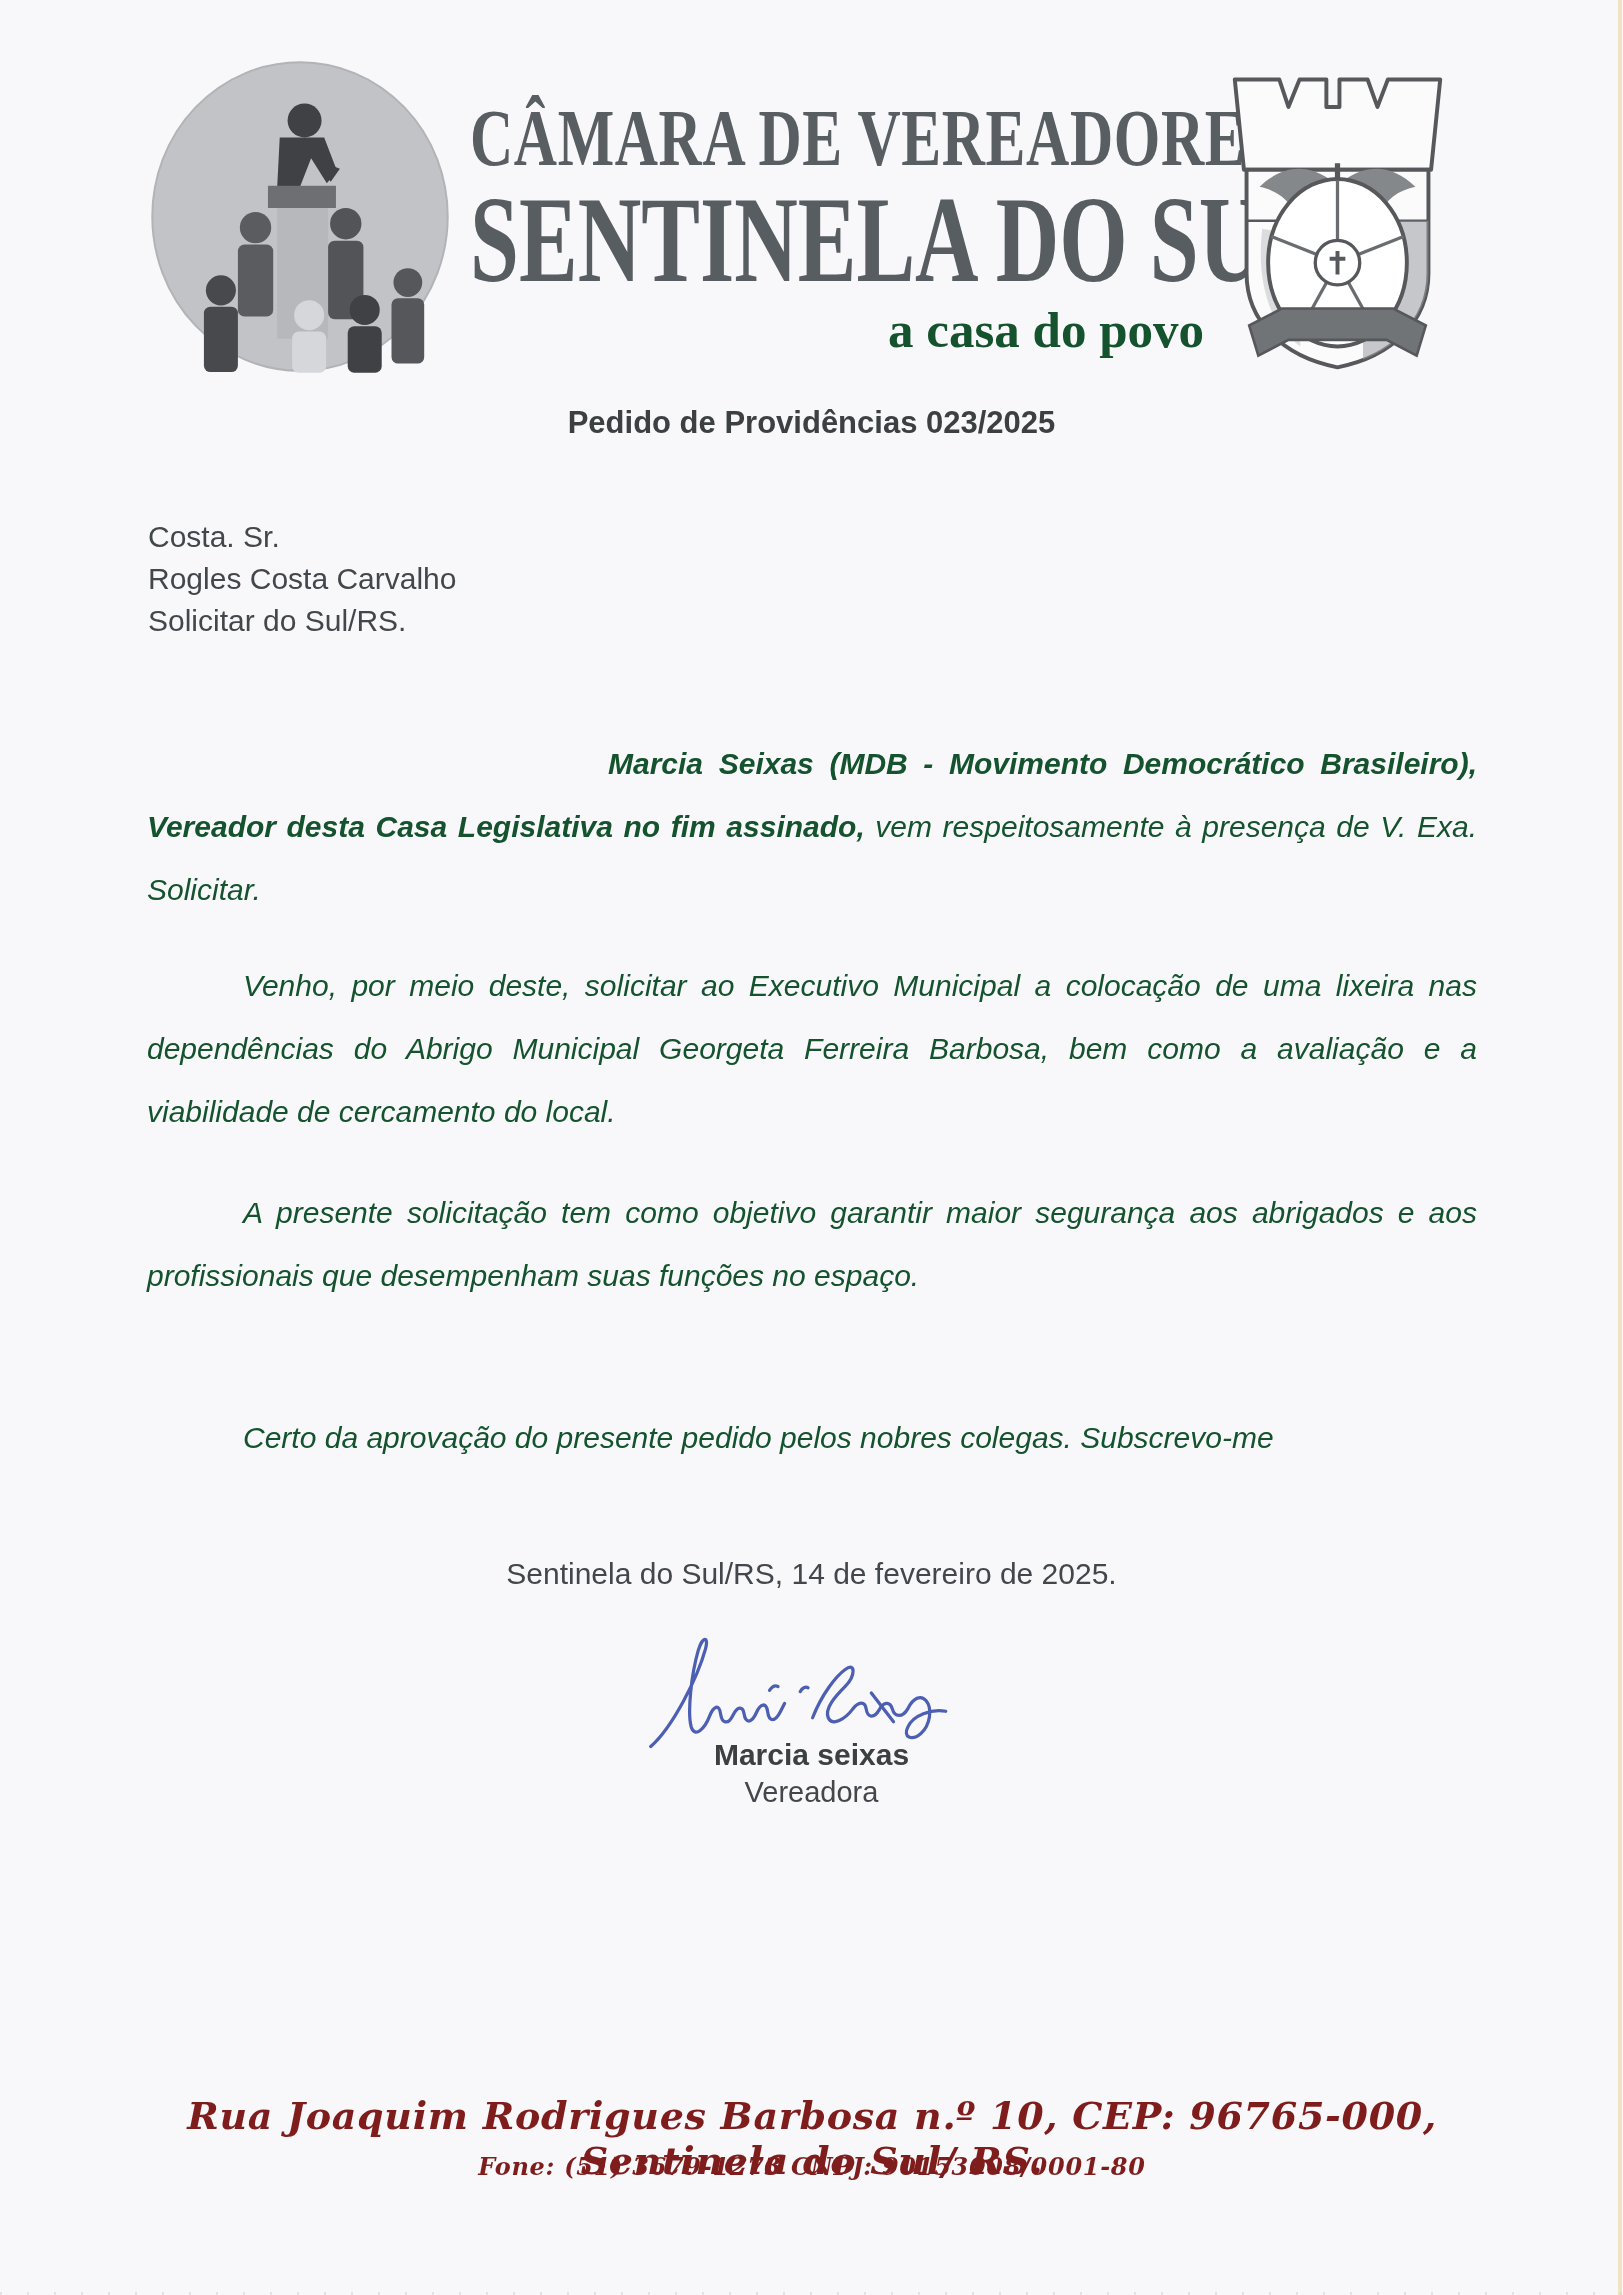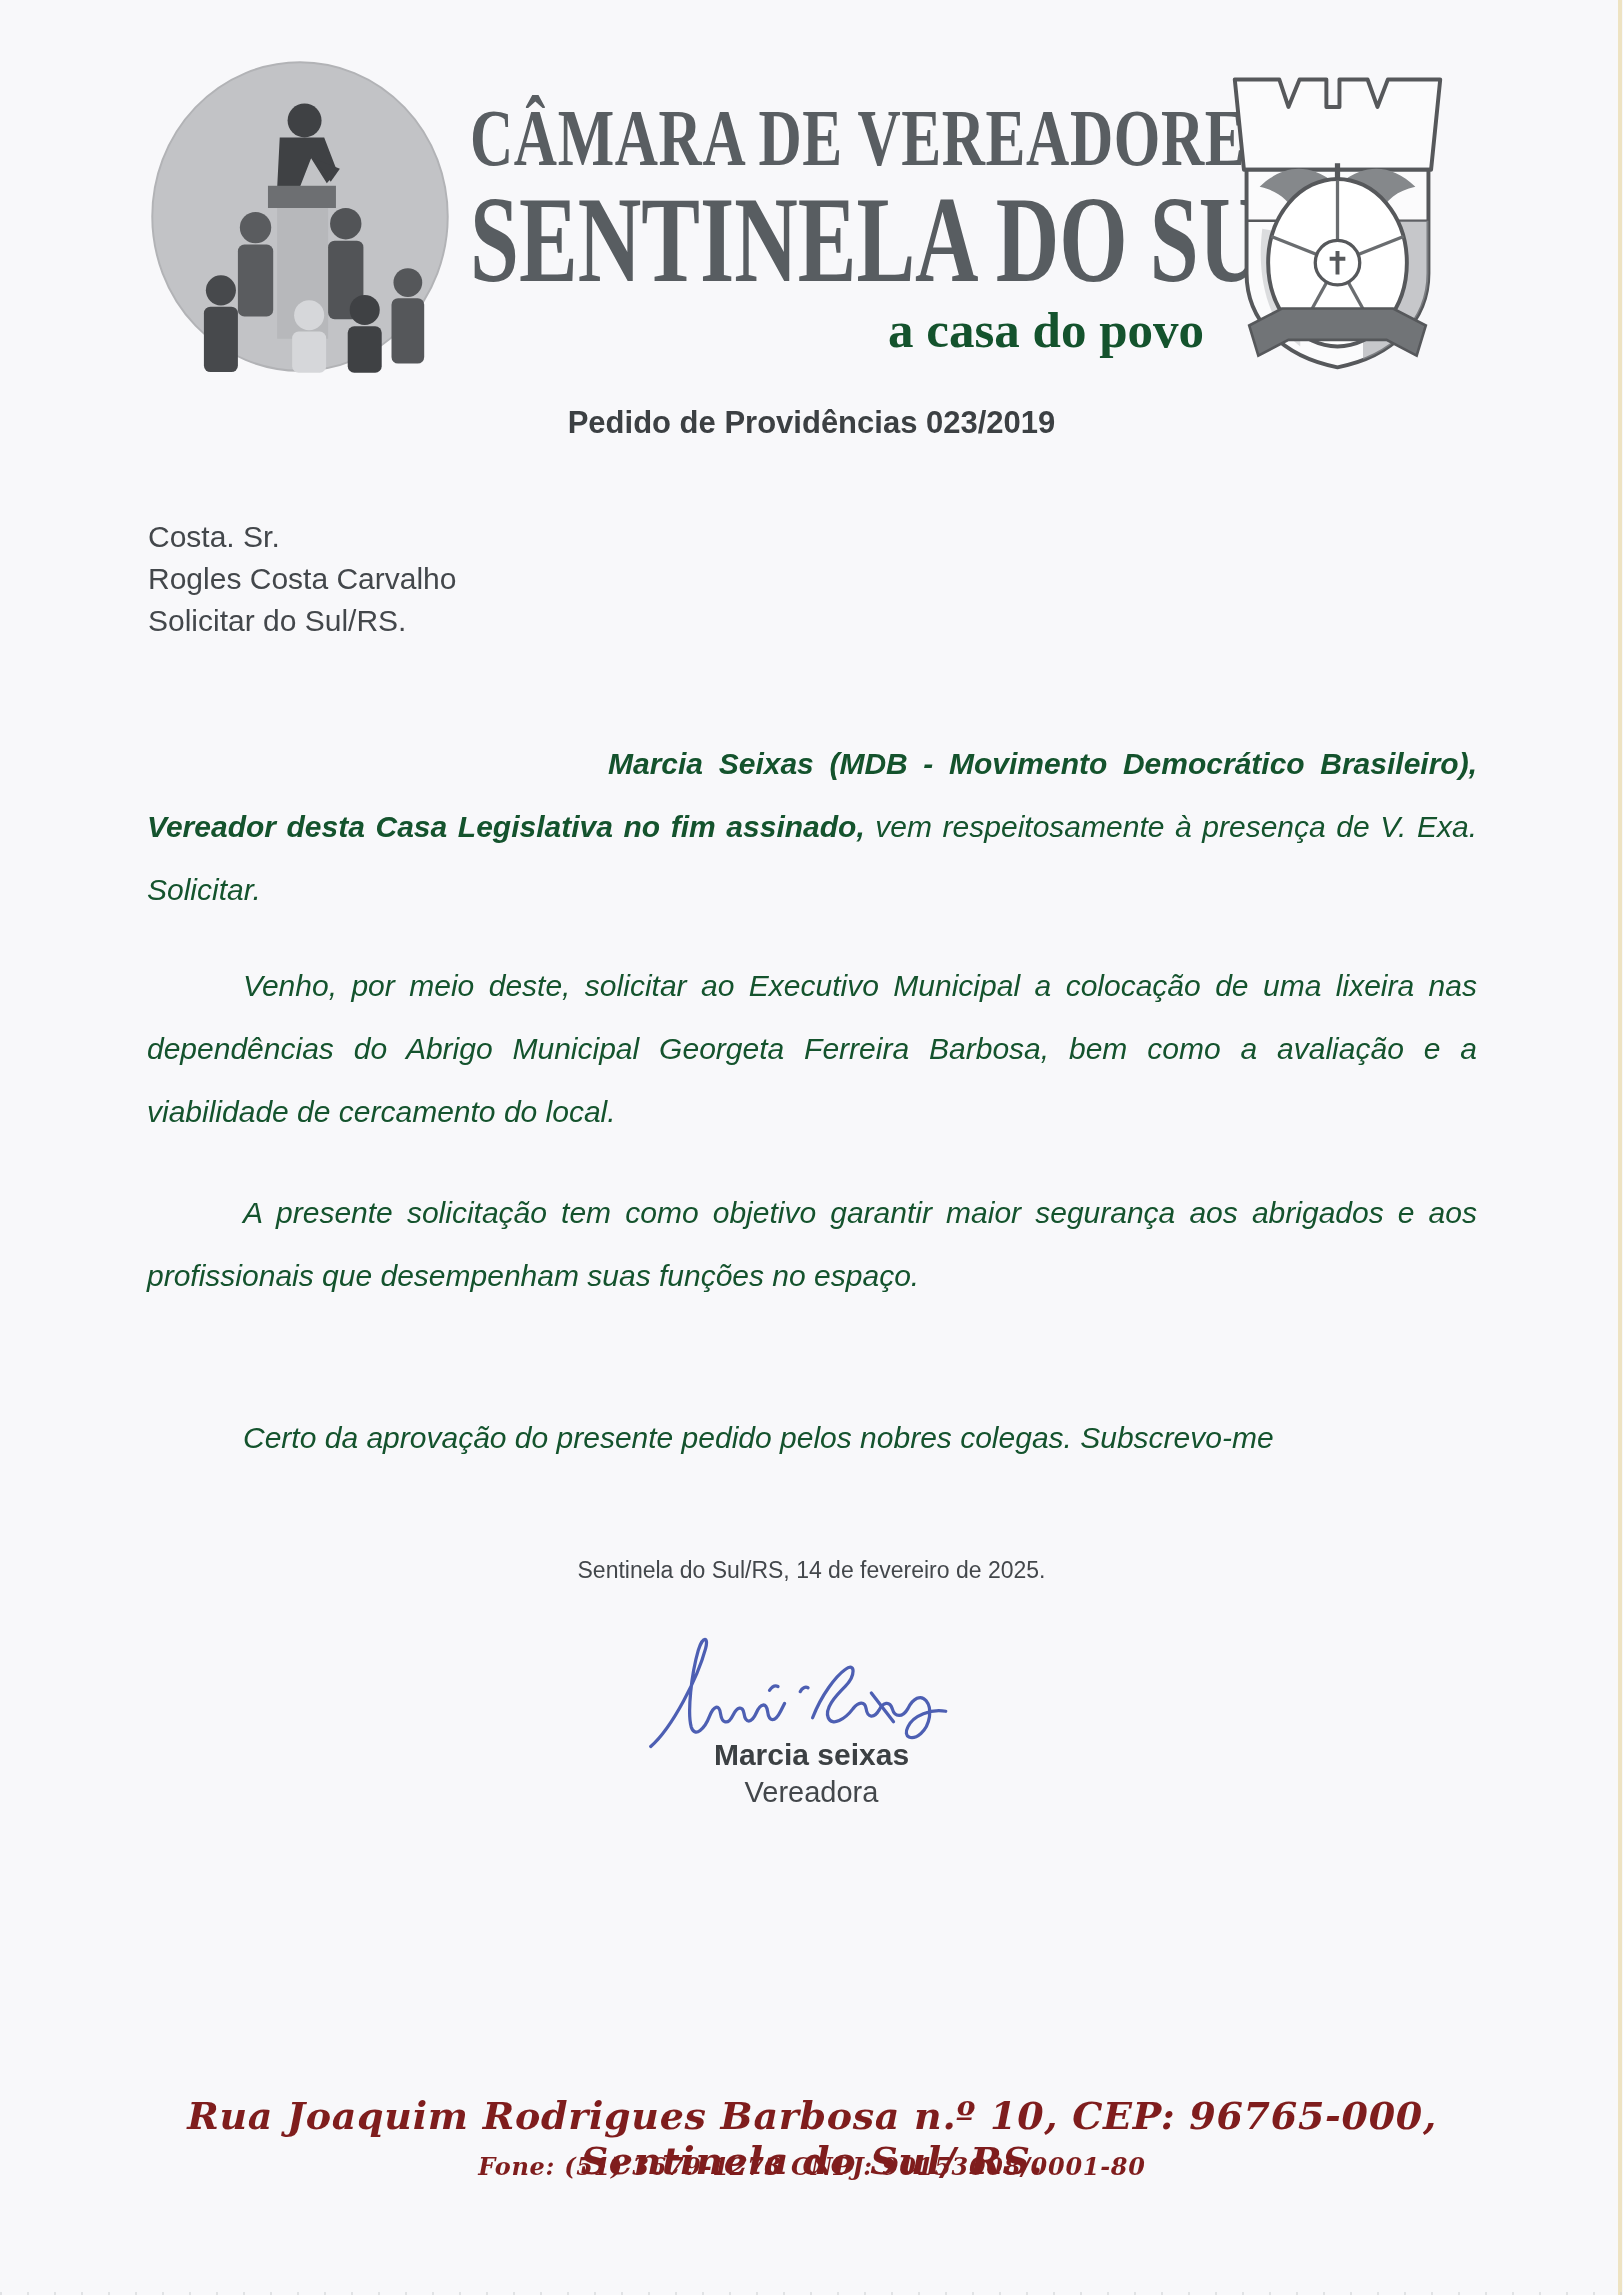--- a/index.html
+++ b/index.html
@@ -47,21 +47,21 @@
   .para{
     position:absolute;left:147px;width:1330px;
     font-size:30px;line-height:63px;text-align:justify;color:#14532d;font-style:italic;
   }
   .para.p1{top:702px;text-indent:461px;}
   .para.p2{top:924px;text-indent:96px;}
   .para.p3{top:1151px;text-indent:96px;}
   .para.p4{top:1376px;text-indent:96px;text-align:left;}
   .dateline{
     position:absolute;left:147px;top:1557px;width:1329px;
-    text-align:center;font-size:23px;color:#43474b;
+    text-align:center;font-size:30px;color:#43474b;
   }
   .sig-script{position:absolute;left:641px;top:1629px;width:321px;height:124px;}
   .sig-name{
     position:absolute;left:147px;top:1738px;width:1329px;
     text-align:center;font-weight:bold;font-size:30px;color:#3c4043;
   }
   .sig-role{
     position:absolute;left:147px;top:1776px;width:1329px;
     text-align:center;font-size:29px;color:#43474b;
   }
@@ -144,21 +144,21 @@
         <line x1="175" y1="302" x2="112" y2="416"></line>
         <line x1="175" y1="302" x2="238" y2="416"></line>
       </g>
       <circle cx="175" cy="302" r="34" fill="#ffffff" stroke="#56585b" stroke-width="5"></circle>
       <path d="M175,284 L175,320 M163,296 L187,296" stroke="#56585b" stroke-width="6"></path>
 
       <path d="M40,398 L90,372 L260,372 L310,398 L296,444 L250,420 L100,420 L54,444 Z" fill="#717477" stroke="#56585b" stroke-width="4"></path>
     </svg>
   </div>
 
-  <div class="doc-title">Pedido de Providências 023/2019</div>
+  <div class="doc-title">Pedido de Providências 023/2025</div>
 
   <div class="addressee">
     <div>Costa. Sr.</div>
     <div>Rogles Costa Carvalho</div>
     <div>Solicitar do Sul/RS.</div>
   </div>
 
   <p class="para p1"><b>Marcia Seixas (MDB - Movimento Democrático Brasileiro), Vereador desta Casa Legislativa no fim assinado,</b><span> vem respeitosamente à presença de V. Exa. Solicitar.</span></p>
 
   <p class="para p2">Venho, por meio deste, solicitar ao Executivo Municipal a colocação de uma lixeira nas dependências do Abrigo Municipal Georgeta Ferreira Barbosa, bem como a avaliação e a viabilidade de cercamento do local.</p>

